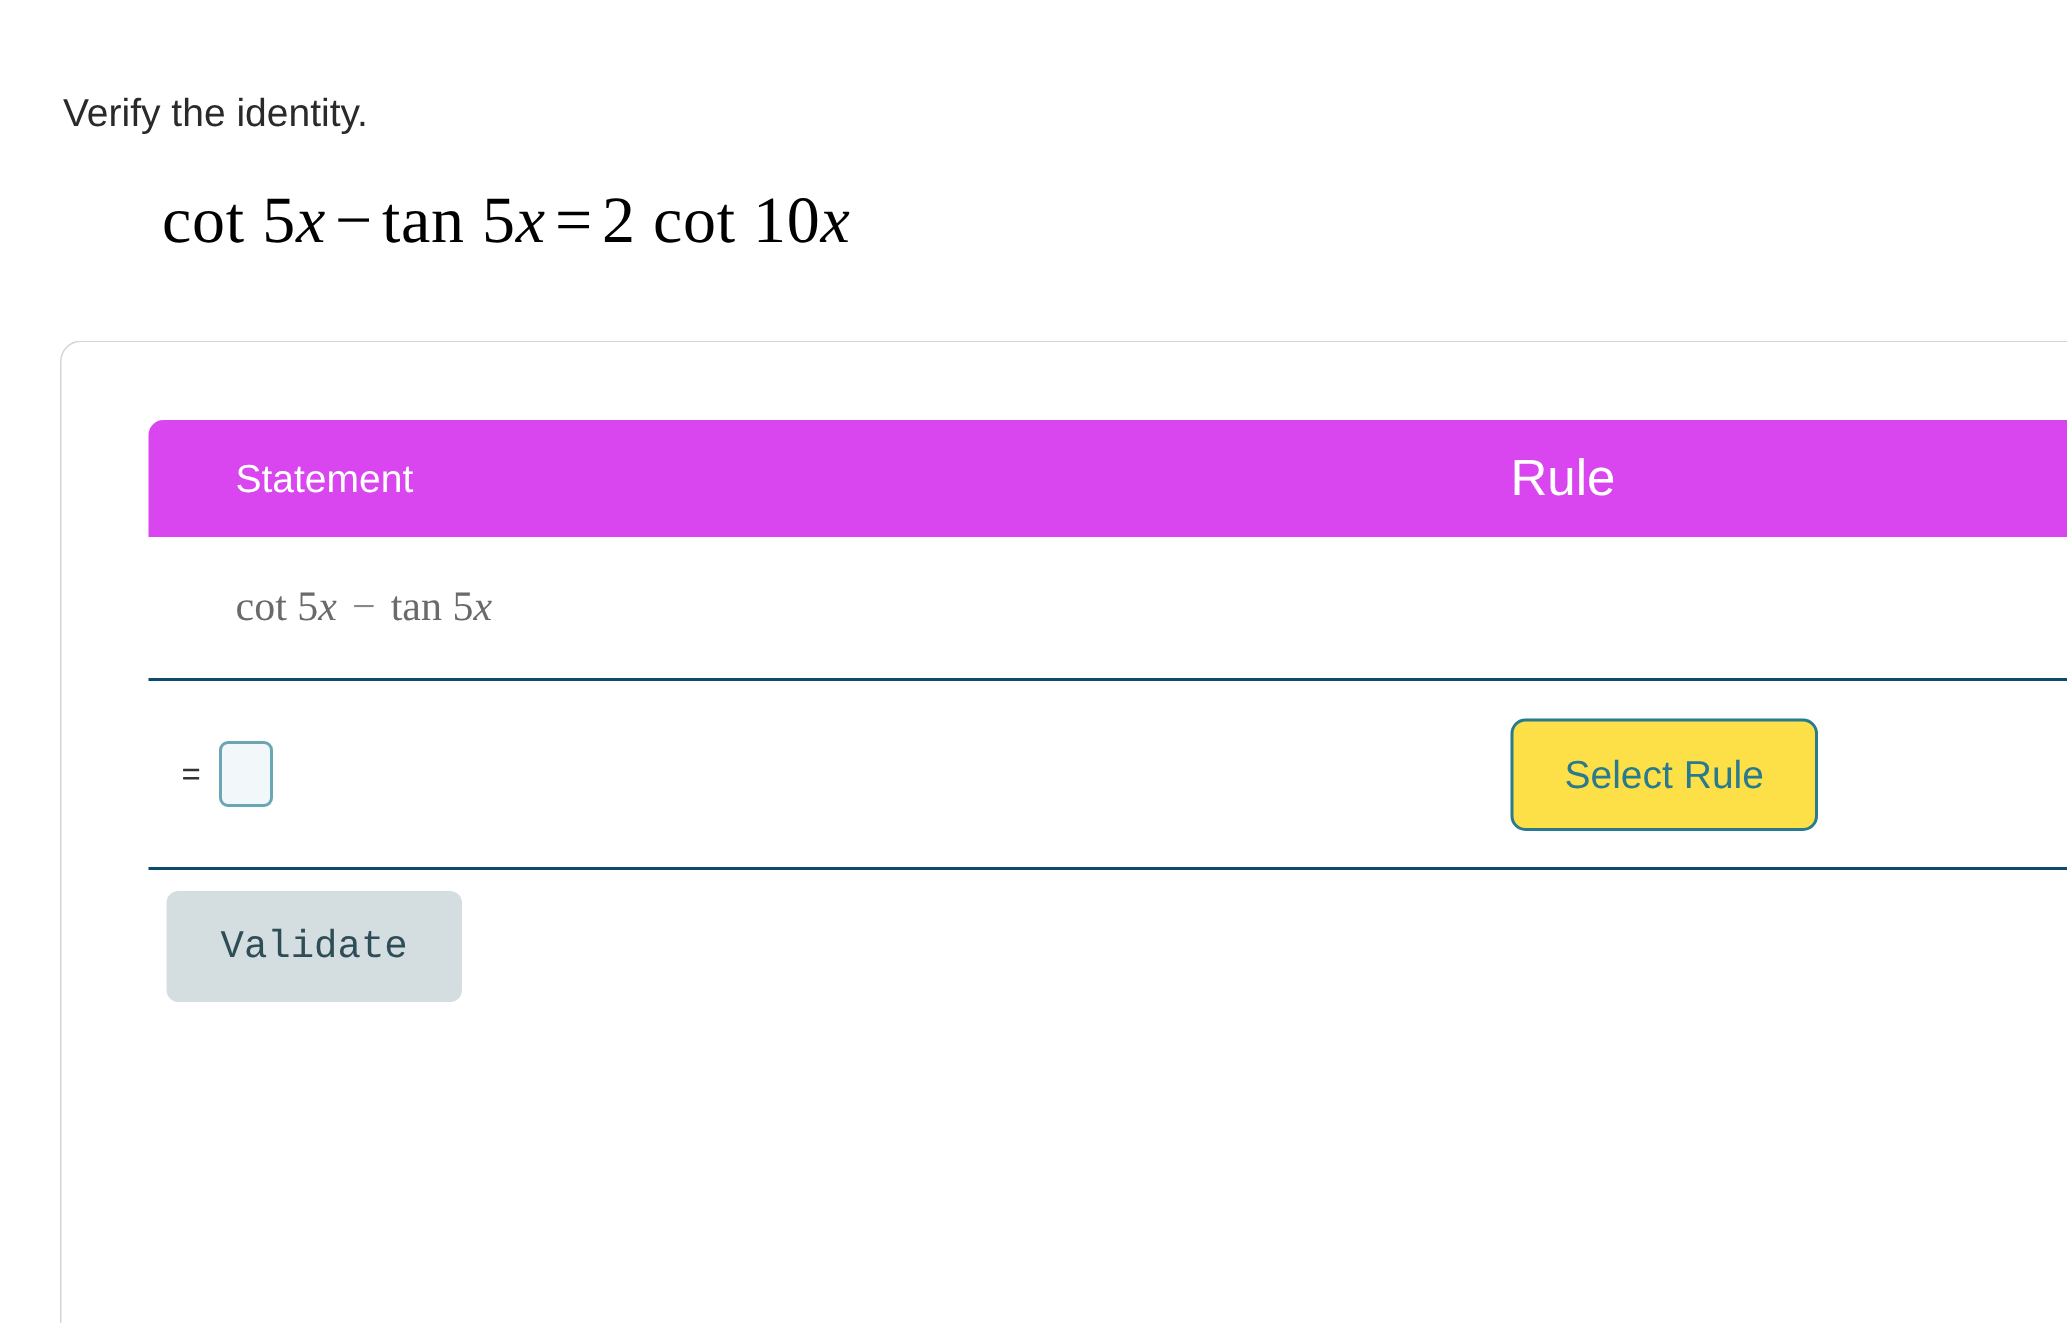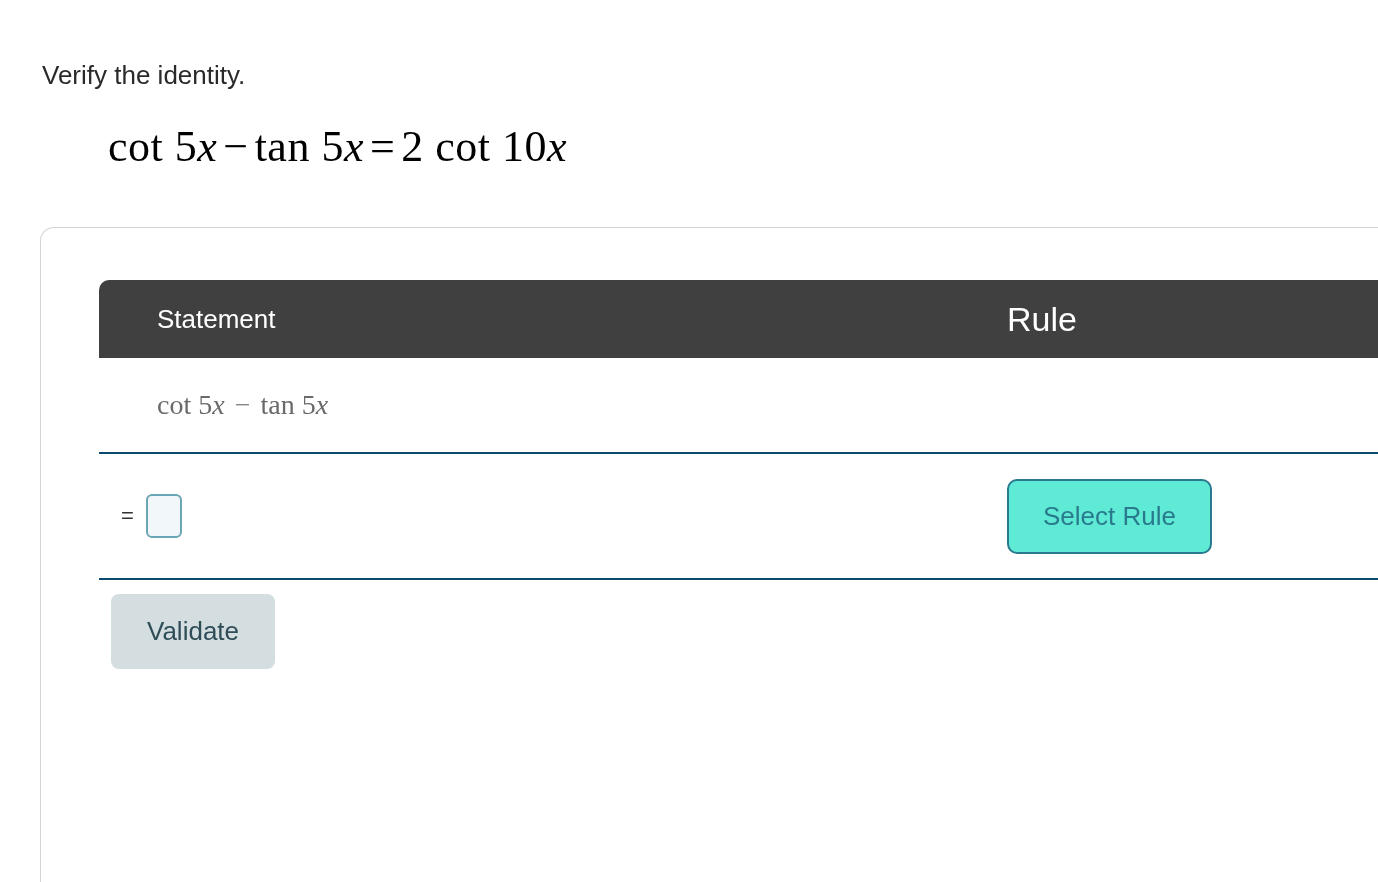--- a/index.html
+++ b/index.html
@@ -37,21 +37,21 @@
       border-bottom-left-radius: 0;
       border-top-right-radius: 0;
       width: calc(100% - 40px);
       min-height: 680px;
       padding: 52px 0 0 58px;
       background: #fff;
     }
     .table-wrap { width: 100%; }
     .table-header {
       display: flex;
-      background: #404040;
+      background: #d946ef;
       color: #fff;
       border-top-left-radius: 10px;
       height: 78px;
       align-items: center;
       width: 100%;
     }
     .th-statement {
       font-size: 26px;
       padding-left: 58px;
       flex: 0 0 908px;
@@ -100,28 +100,29 @@
     }
     .select-rule-btn {
       display: inline-flex;
       align-items: center;
       justify-content: center;
       border: 2px solid #2a7a8e;
       border-radius: 10px;
       color: #2a7a8e;
       font-size: 26px;
       font-weight: 400;
-      background: #5eead4;
+      background: #fde047;
       padding: 20px 34px;
       cursor: pointer;
       font-family: inherit;
     }
     .footer-row {
       display: flex;
       padding: 14px 0 0 12px;
+      font-family: Liberation Mono, monospace;
     }
     .validate-btn {
       display: inline-flex;
       align-items: center;
       justify-content: center;
       background: #d4dde0;
       color: #2f4d57;
       font-size: 26px;
       font-weight: 400;
       border: none;

